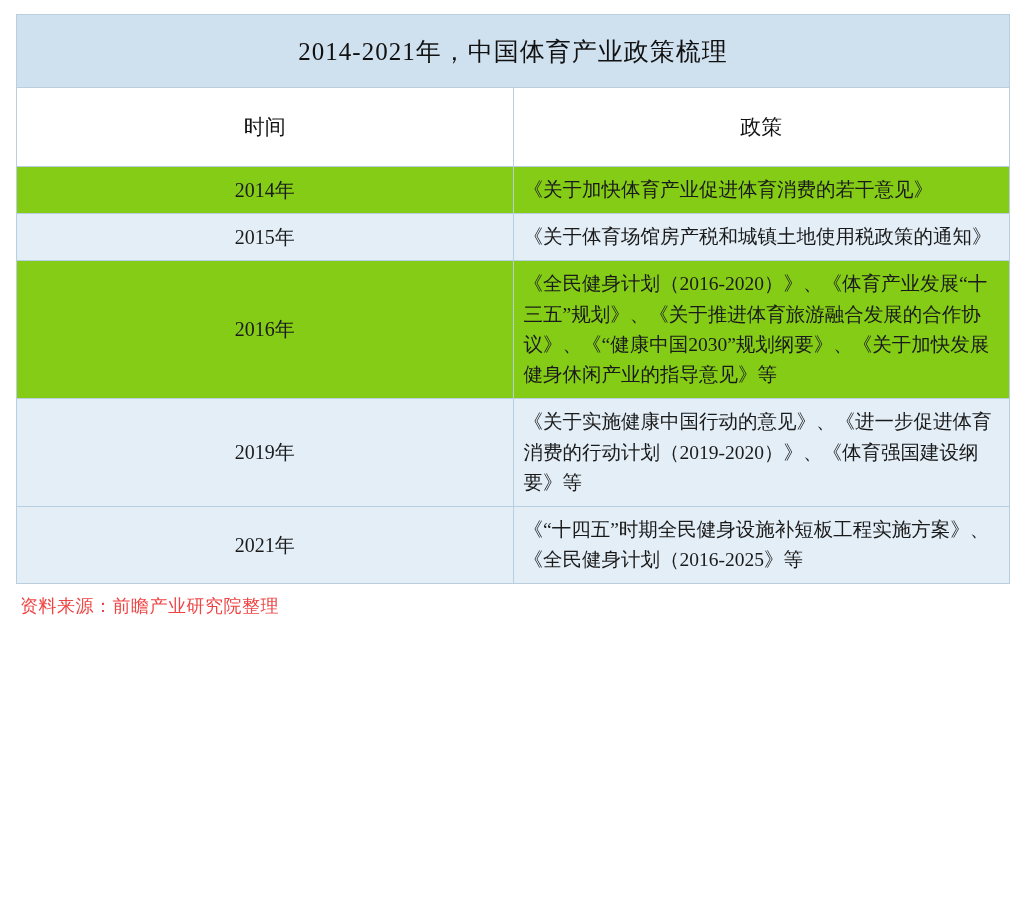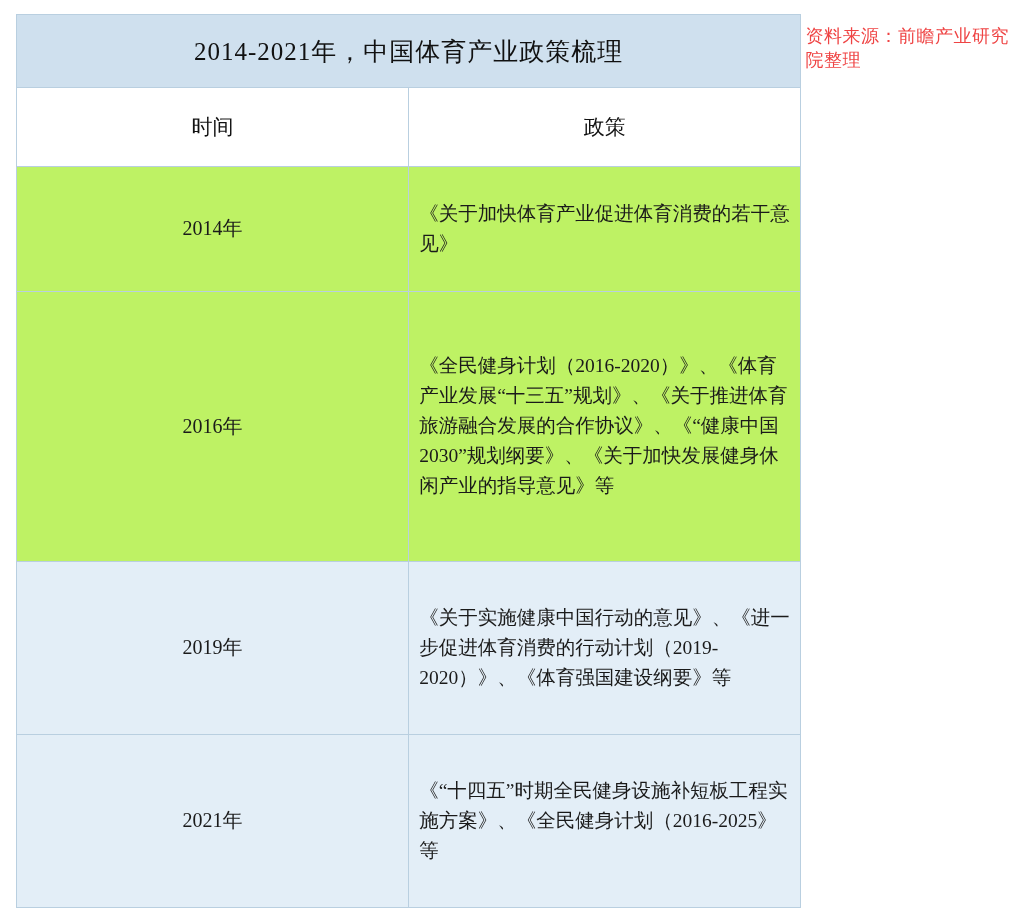--- a/index.html
+++ b/index.html
@@ -12,20 +12,21 @@
     height: 918px;
     font-family: "Liberation Serif", "DejaVu Serif", serif;
     color: #1a1a1a;
   }
   .page {
     width: 1026px;
     height: 918px;
     box-sizing: border-box;
     padding: 14px 16px 10px 16px;
     display: flex;
+    flex-direction: column;
   }
   table.policy-table {
     width: 994px;
     border-collapse: collapse;
     table-layout: fixed;
     border: 1px solid #b9cfe0;
   }
   table.policy-table td, table.policy-table th {
     border: 1px solid #b9cfe0;
     padding: 8px 10px;
@@ -58,21 +59,21 @@
   }
   td.policy-cell {
     text-align: left;
     font-size: 19.5px;
     line-height: 1.55;
   }
   tr.shade td {
     background: #e3eef7;
   }
   tr.plain td {
-    background: #bef264;
+    background: #84cc16;
   }
   .source {
     margin-top: 10px;
     font-size: 18px;
     color: #ef4444;
     padding-left: 4px;
     letter-spacing: 0.5px;
   }
 </style>
 </head>
@@ -88,20 +89,24 @@
       <tr>
         <td class="head-cell col-time">时间</td>
         <td class="head-cell col-policy">政策</td>
       </tr>
 
       <tr class="plain">
         <td class="time-cell col-time">2014年</td>
         <td class="policy-cell col-policy">《关于加快体育产业促进体育消费的若干意见》</td>
       </tr>
 
+      <tr class="shade">
+        <td class="time-cell col-time">2015年</td>
+        <td class="policy-cell col-policy">《关于体育场馆房产税和城镇土地使用税政策的通知》</td>
+      </tr>
 
       <tr class="plain">
         <td class="time-cell col-time">2016年</td>
         <td class="policy-cell col-policy">《全民健身计划（2016-2020）》、《体育产业发展“十三五”规划》、《关于推进体育旅游融合发展的合作协议》、《“健康中国2030”规划纲要》、《关于加快发展健身休闲产业的指导意见》等</td>
       </tr>
 
 
 
       <tr class="shade">
         <td class="time-cell col-time">2019年</td>

